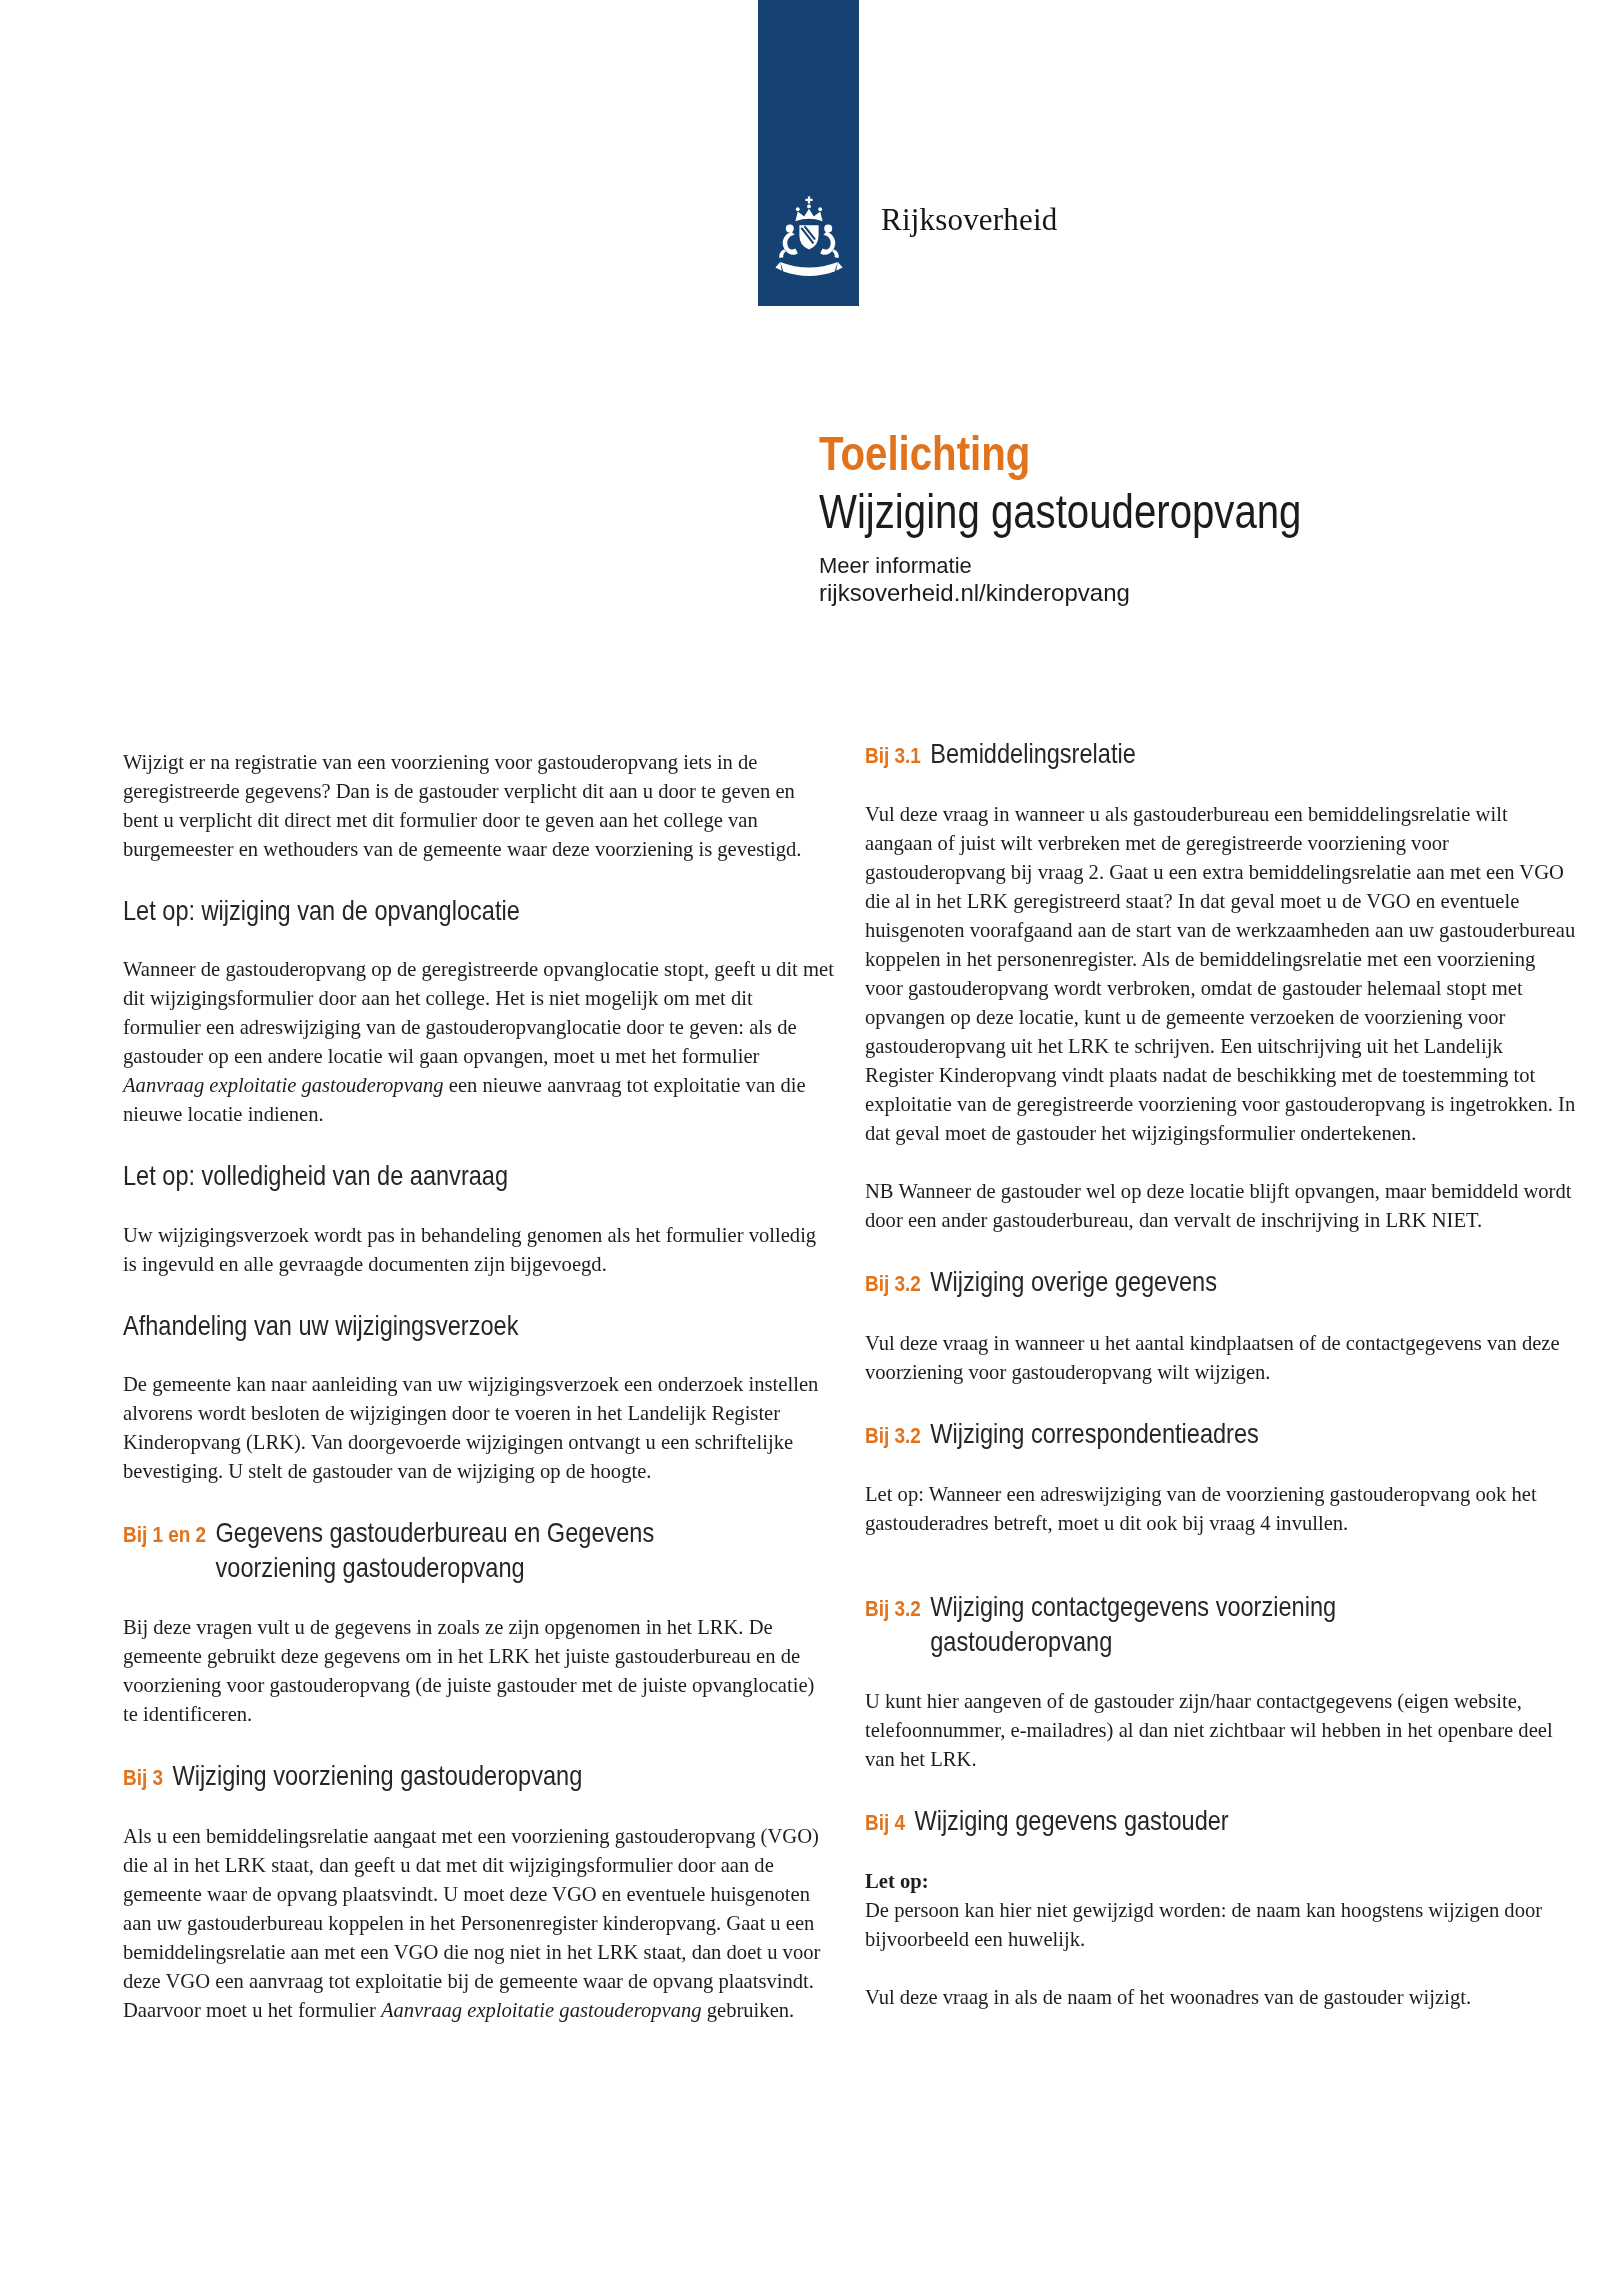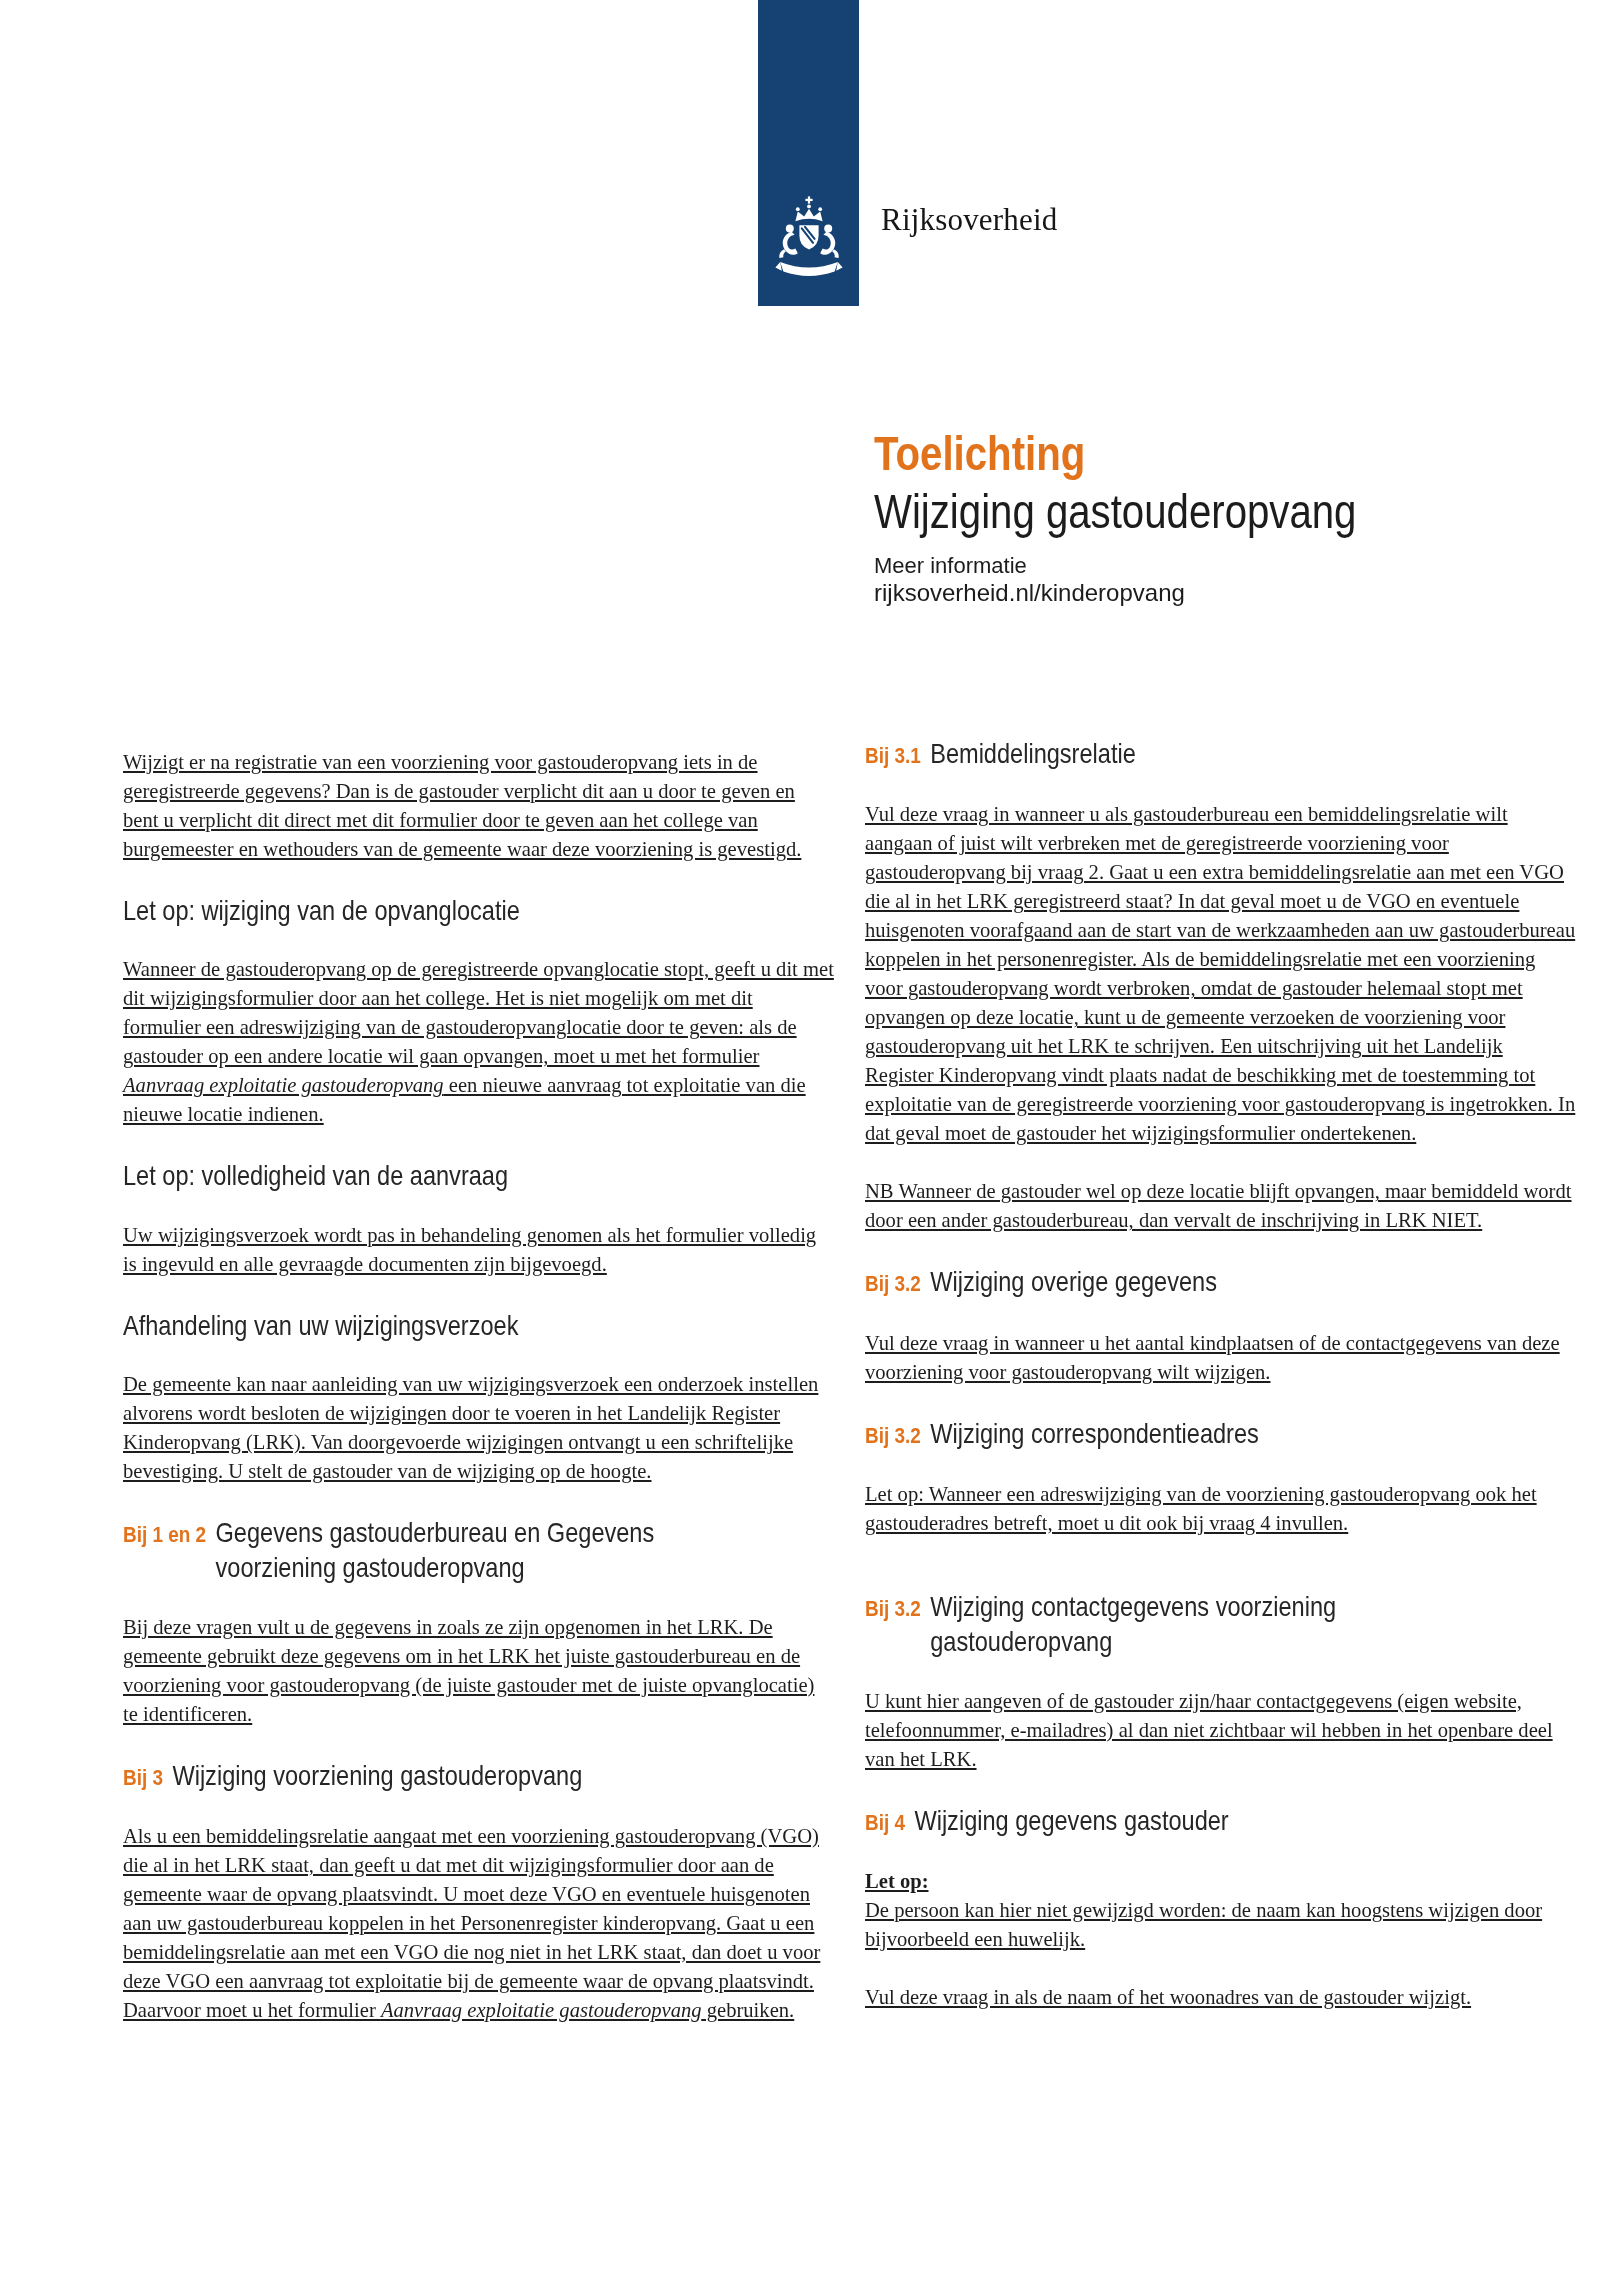--- a/index.html
+++ b/index.html
@@ -21,21 +21,21 @@
   }
   .banner svg { position:absolute; left:50%; bottom:24px; transform:translateX(-50%); }
   .wordmark {
     position:absolute; left:881px; top:201px;
     font-family:"Liberation Serif","DejaVu Serif",serif;
     font-size:31px; line-height:37px; color:#161616;
     letter-spacing:0.2px;
   }
 
   
-  .titleblock { position:absolute; left:874px; top:424px; width:731px; }
+  .titleblock { position:absolute; left:819px; top:424px; width:731px; }
   .doc-type, .doc-title {
     font-family:"Liberation Sans","DejaVu Sans",sans-serif;
     font-size:49px; line-height:58px;
     transform:scaleX(0.82); transform-origin:0 0;
     white-space:nowrap;
   }
   .doc-type  { font-weight:bold; color:#e2731d; }
   .doc-title { font-weight:normal; color:#1c1c1c; }
   .more-label {
     margin-top:12px;
@@ -49,21 +49,21 @@
 
   
   .col {
     position:absolute; top:736px;
     font-size:20.6px; line-height:29px; color:#1d1d1d;
   }
   .col-left  { left:123px; width:711px; }
   .col-right { left:865px; width:711px; }
   .col > :first-child { margin-top:0; }
 
-  .col p { margin:0 0 29px 0;text-decoration:underline; }
+  .col p { margin:0 0 29px 0; }
   .mt-intro { margin-top:12px !important; }
 
   .sec-h {
     display:flex; align-items:baseline; gap:11px;
     margin:27.4px 0 27.4px 0;
     font-family:"Liberation Sans","DejaVu Sans",sans-serif;
     font-weight:normal;
     font-size:27.4px; line-height:35px; color:#262626;
     transform:scaleX(0.86); transform-origin:0 0;
   }

